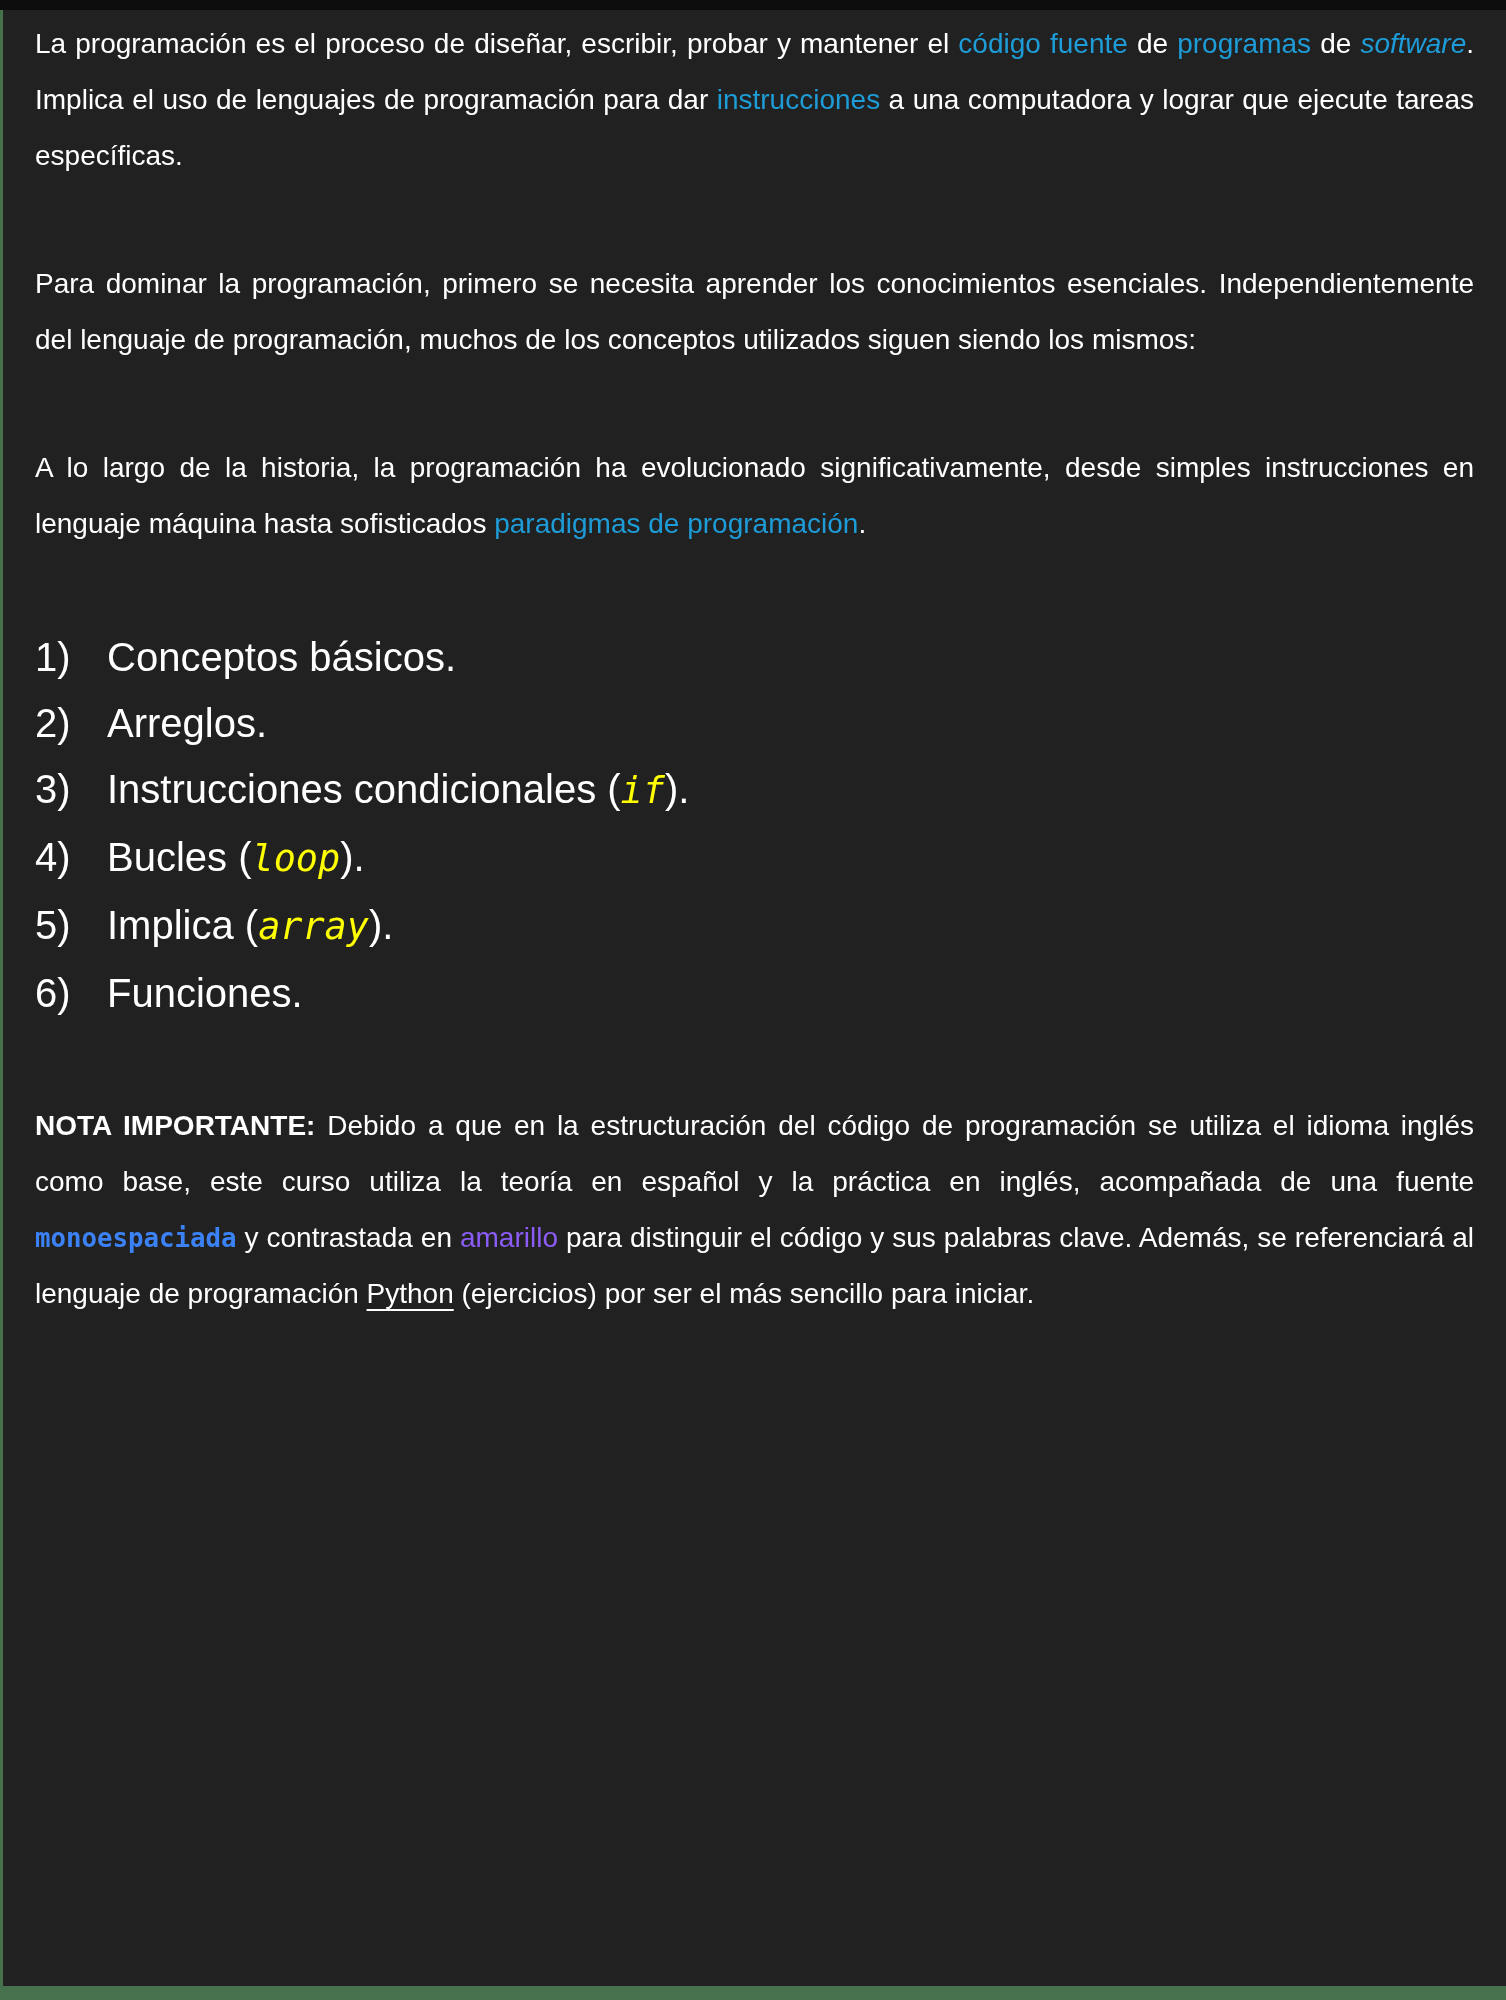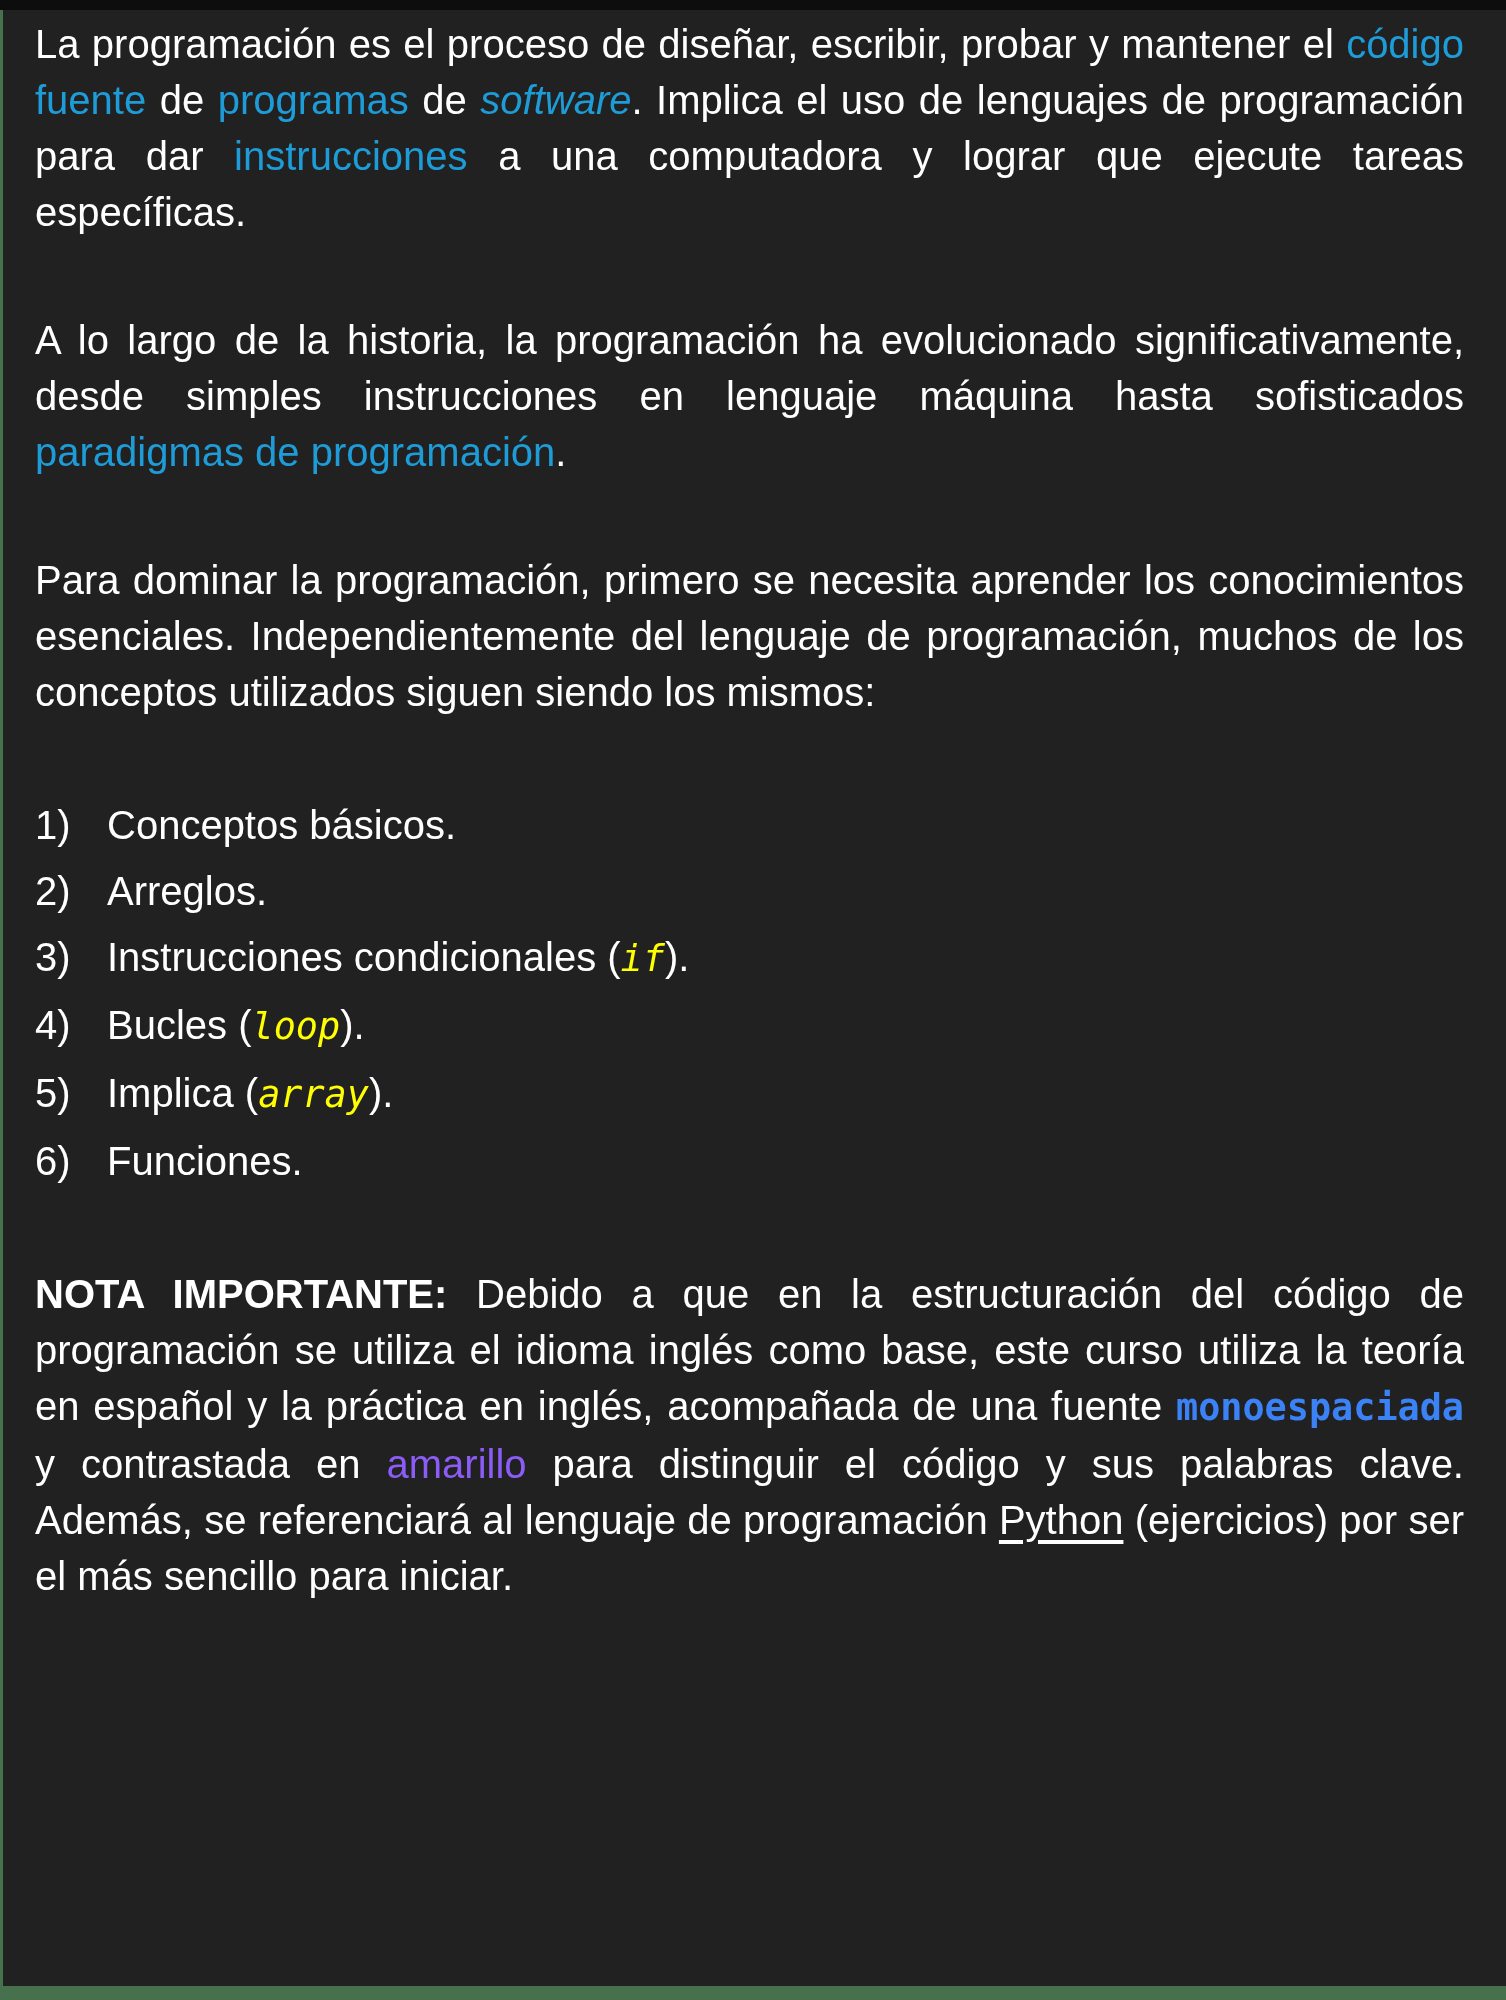--- a/index.html
+++ b/index.html
@@ -26,24 +26,24 @@
     background: #47704d;
   }
   .content {
     position: absolute;
     top: 0; left: 3px; right: 0; bottom: 14px;
     padding: 16px 30px 0 32px;
     box-sizing: border-box;
     overflow: hidden;
   }
   .para {
-    font-size: 40px;
+    font-size: 28px;
     line-height: 56px;
     text-align: justify;
-    margin: 0 12px 72px 0;
+    margin: 0 2px 72px 0;
   }
   .para:last-child { margin-bottom: 0; }
   .list { margin: 0 0 72px 0; }
   .list-item {
     font-size: 40px;
     line-height: 66px;
     display: flex;
   }
   .list-num {
     flex: 0 0 72px;
@@ -67,22 +67,22 @@
   .seg-underline { text-decoration: underline; text-underline-offset: 6px; }
 </style>
 </head>
 <body>
 
 <div class="slide">
   <div class="accent-top"></div>
   <div class="accent-left"></div>
   <div class="content">
       <p class="para"><span>La programación es el proceso de diseñar, escribir, probar y mantener el </span><span class="seg-link">código fuente</span><span> de </span><span class="seg-link">programas</span><span> de </span><span class="seg-link-italic">software</span><span>. Implica el uso de lenguajes de programación para dar </span><span class="seg-link">instrucciones</span><span> a una computadora y lograr que ejecute tareas específicas.</span></p>
+      <p class="para"><span>Para dominar la programación, primero se necesita aprender los conocimientos esenciales. Independientemente del lenguaje de programación, muchos de los conceptos utilizados siguen siendo los mismos:</span></p>
       <p class="para"><span>A lo largo de la historia, la programación ha evolucionado significativamente, desde simples instrucciones en lenguaje máquina hasta sofisticados </span><span class="seg-link">paradigmas de programación</span><span>.</span></p>
-      <p class="para"><span>Para dominar la programación, primero se necesita aprender los conocimientos esenciales. Independientemente del lenguaje de programación, muchos de los conceptos utilizados siguen siendo los mismos:</span></p>
       <div class="list">
         <div class="list-item">
           <span class="list-num">1)</span>
           <span><span>Conceptos básicos.</span></span>
         </div>
         <div class="list-item">
           <span class="list-num">2)</span>
           <span><span>Arreglos.</span></span>
         </div>
         <div class="list-item">

